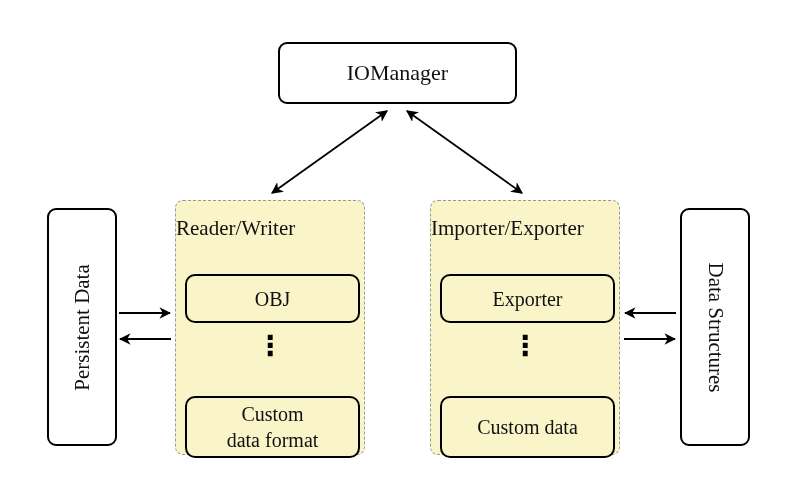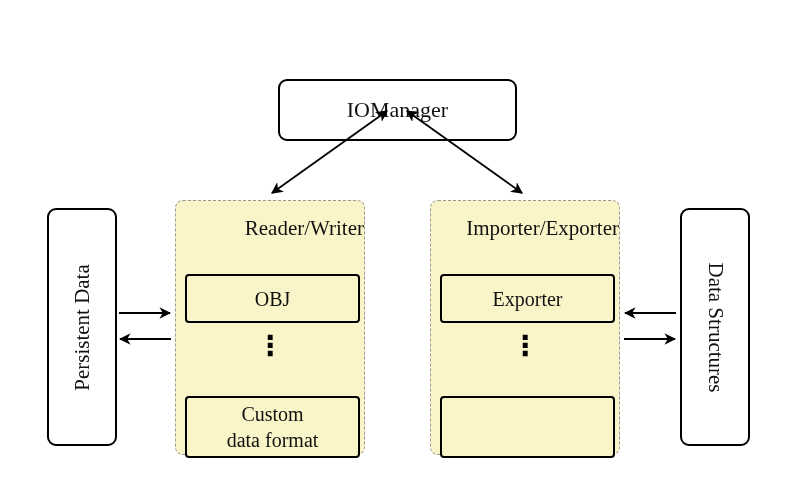--- a/index.html
+++ b/index.html
@@ -12,41 +12,40 @@
     overflow: hidden;
   }
   .abs { position: absolute; box-sizing: border-box; }
 
   .solid-box {
     background: #ffffff;
     border: 2.5px solid var(--box-border, #000);
     border-radius: 9px;
     display: flex; align-items: center; justify-content: center;
     text-align: center;
-    margin-top: 37px;
   }
   .io-box { left: 278px; top: 42px; width: 239px; height: 62px; font-size: 22px; }
 
   .group {
     background: var(--group-fill, #faf5c8);
     border: 1.5px dashed var(--group-border, #999);
     border-radius: 8px;
     top: 200px; width: 190px; height: 255px;
   }
   .group-left  { left: 175px; }
   .group-right { left: 430px; padding-left: 28px; }
   .group-label {
     position: absolute; left: 0; top: 15px; width: 100%;
-    text-align: right; font-size: 21px; white-space: nowrap;
+    text-align: left; font-size: 21px; white-space: nowrap;
   }
   .inner-box {
     position: absolute; left: 9px; width: 171px;
     background: var(--group-fill, #faf5c8);
     border: 2.5px solid var(--box-border, #000);
-    border-radius: 4px;
+    border-radius: 10px;
     display: flex; flex-direction: column;
     align-items: center; justify-content: center;
     text-align: center; font-size: 20px; line-height: 26px;
   }
   .inner-top    { top: 73px;  height: 45px; }
   .inner-bottom { top: 195px; height: 58px; }
 
   .vdots {
     position: absolute; left: 0; top: 130px; width: 100%;
     text-align: center;
@@ -89,20 +88,21 @@
   </div>
 </div>
 
 <div class="abs group group-right">
   <div class="group-label">Importer/Exporter</div>
   <div class="inner-box inner-top">
     <span>Exporter</span>
   </div>
   <div class="vdots">⋮</div>
   <div class="inner-box inner-bottom">
+    <span>Custom data</span>
   </div>
 </div>
 
 <div class="abs side-box side-left">
   <span class="side-label rot-ccw">Persistent Data</span>
 </div>
 
 <div class="abs side-box side-right">
   <span class="side-label rot-cw">Data Structures</span>
 </div>

